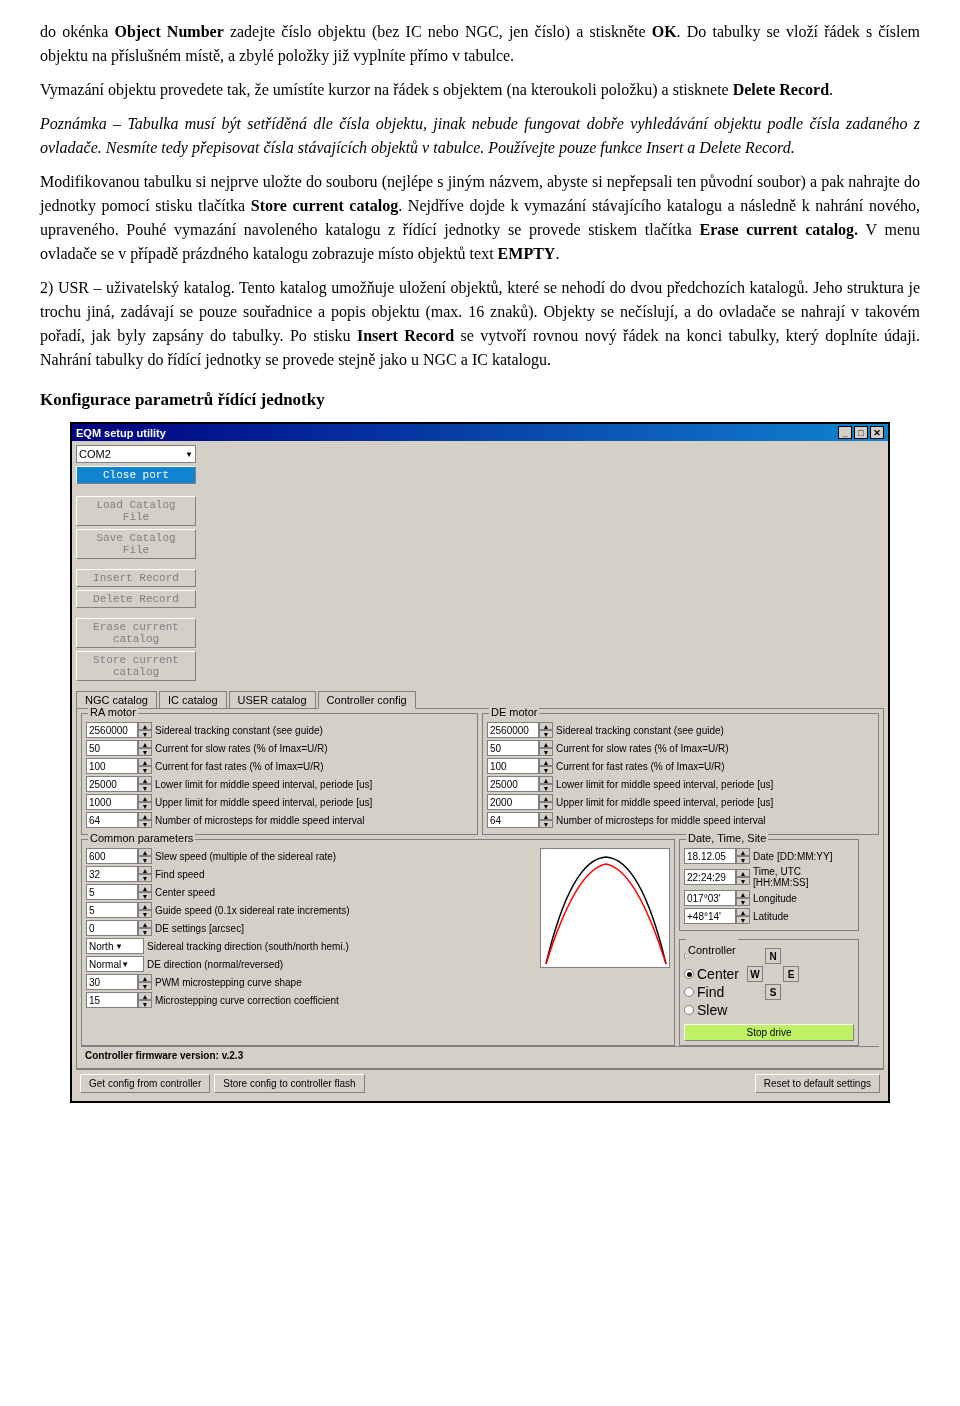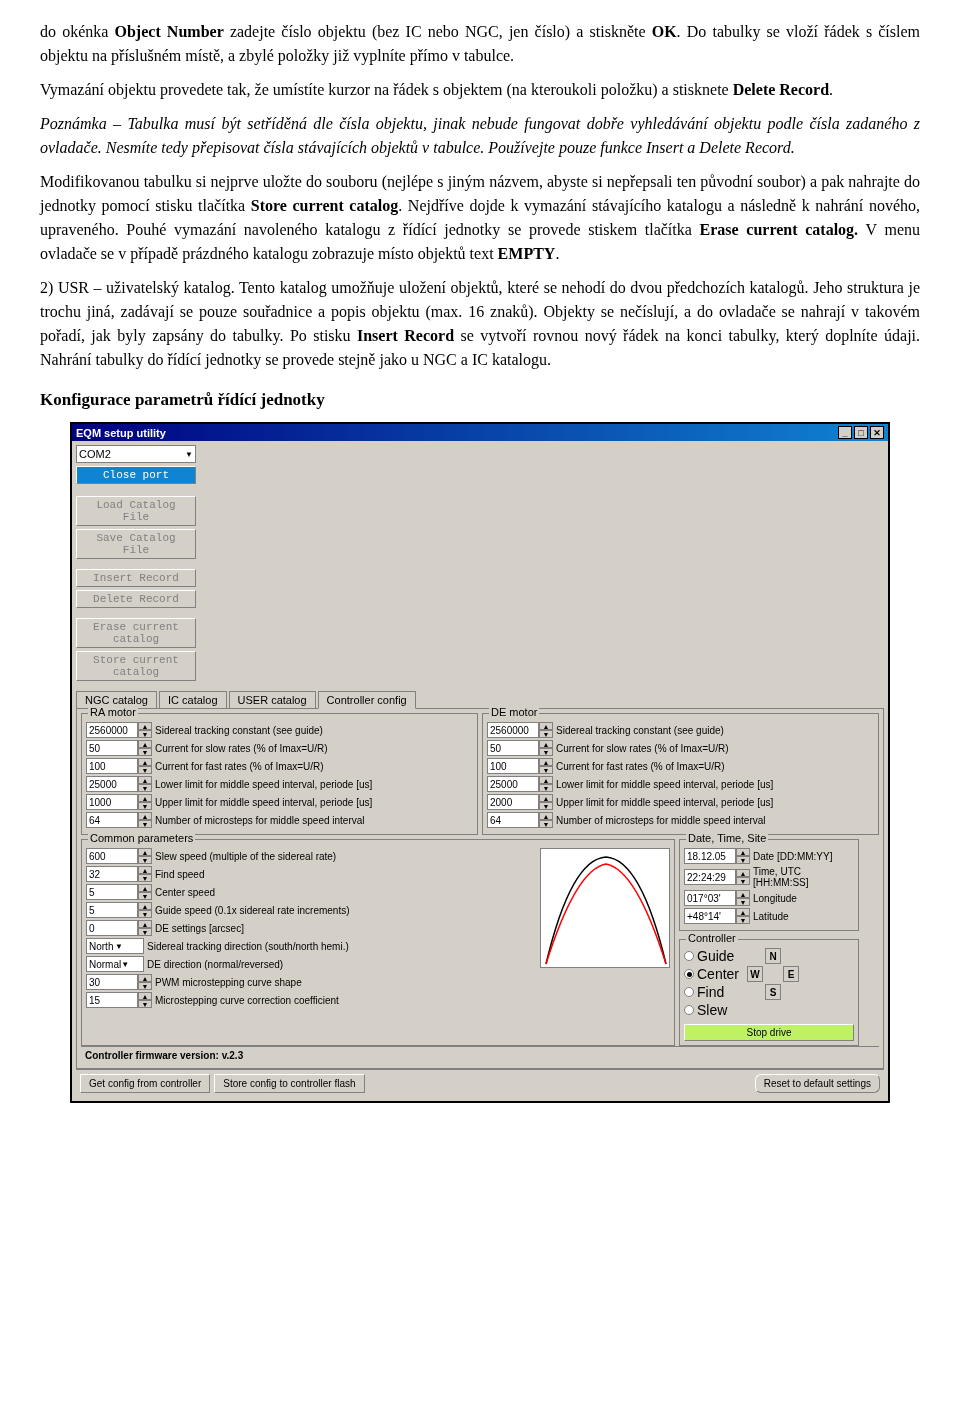--- a/index.html
+++ b/index.html
@@ -166,21 +166,21 @@
       padding: 4px;
       position: relative;
       width: 180px;
       flex-shrink: 0;
       margin-top: 4px;
     }
     .controller-group-label {
       position: absolute;
       top: -8px; left: 6px;
       background: #d4d0c8;
-      padding: 0 2px;
+      padding: 12px 2px;
       font-size: 11px;
     }
     .radio-row { display: flex; align-items: center; gap: 3px; margin-bottom: 2px; }
     .radio-dot { width: 10px; height: 10px; border-radius: 50%; border: 1px solid #808080; background: #fff; display: flex; align-items: center; justify-content: center; }
     .radio-dot.selected::after { content: ''; width: 5px; height: 5px; border-radius: 50%; background: #000; }
     .radio-label { font-size: 14px; }
     
     .stop-drive-btn {
       background: #bef264;
       border-top: 1px solid #fff;
@@ -221,21 +221,21 @@
     .bottom-btn {
       background: #d4d0c8;
       border-top: 1px solid #fff;
       border-left: 1px solid #fff;
       border-right: 1px solid #808080;
       border-bottom: 1px solid #808080;
       padding: 3px 8px;
       font-size: 10px;
       cursor: pointer;
     }
-    .bottom-btn-right { margin-left: auto; border-radius: 6px; }
+    .bottom-btn-right { margin-left: auto; }
     
     .spin-ctrl { display: flex; }
     .spin-val {
       width: 52px;
       height: 16px;
       border: 1px solid #808080;
       background: #fff;
       font-size: 10px;
       padding: 0 2px;
       line-height: 16px;

